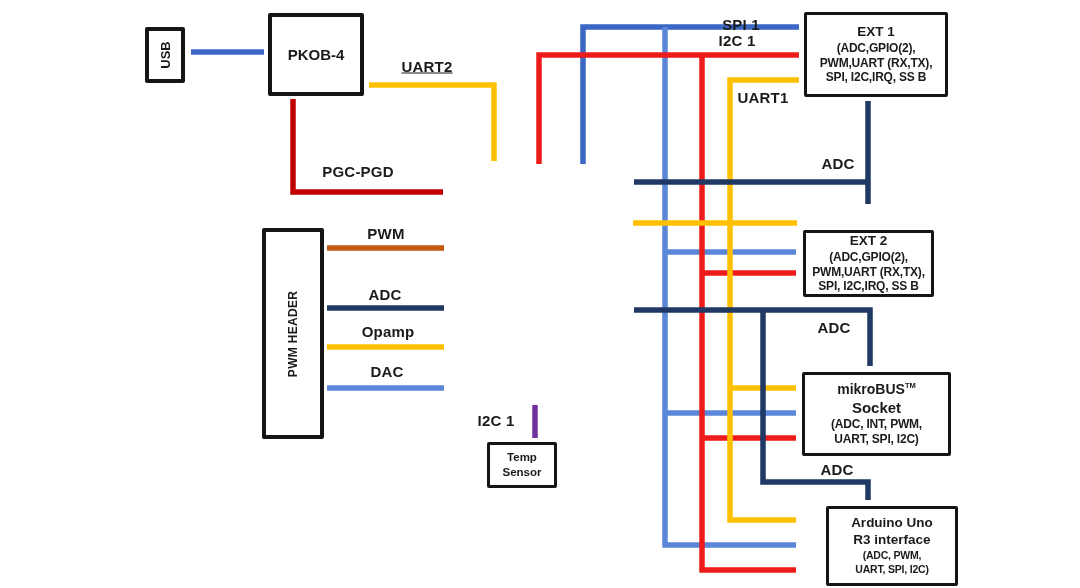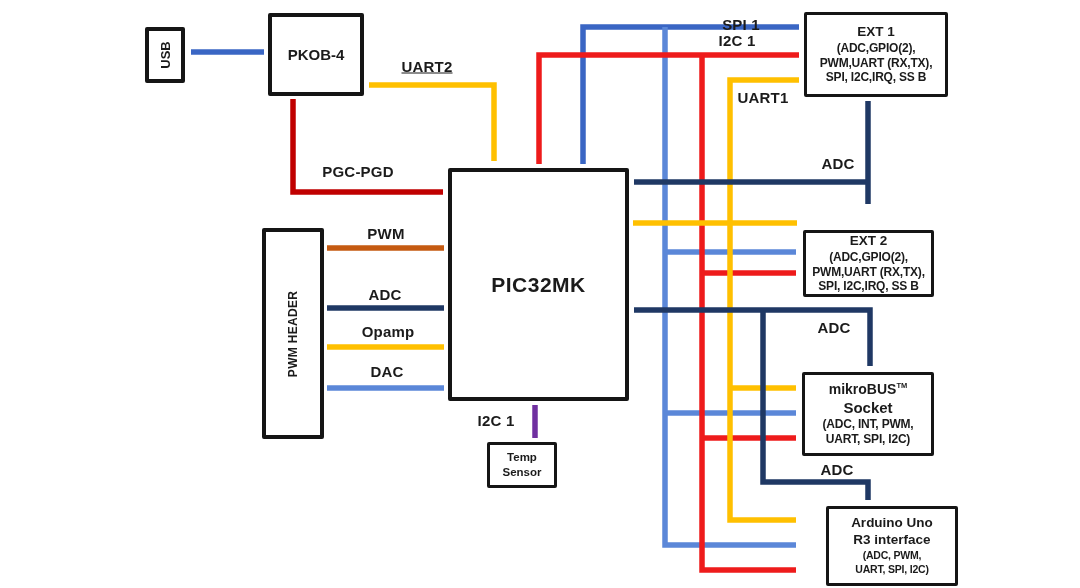--- a/index.html
+++ b/index.html
@@ -118,44 +118,41 @@
   </div>
 
   <div class="box" style="left:268px;top:13px;width:96px;height:83px;">
     <span class="pkob-label">PKOB-4</span>
   </div>
 
   <div class="box" style="left:262px;top:228px;width:62px;height:211px;">
     <span class="vlabel" style="font-size:12px;letter-spacing:.3px;">PWM HEADER</span>
   </div>
 
-  <div class="box" style="left:448px;top:168px;width:181px;height:233px;">
-    <span class="mcu-label">PIC32MK</span>
-  </div>
 
   <div class="box thin" style="left:487px;top:442px;width:70px;height:46px;">
     <span class="temp-label">Temp</span>
     <span class="temp-label">Sensor</span>
   </div>
 
   <div class="box thin" style="left:804px;top:12px;width:144px;height:85px;">
     <span class="t-title">EXT 1</span>
     <span class="t-detail">(ADC,GPIO(2),</span>
     <span class="t-detail">PWM,UART (RX,TX),</span>
     <span class="t-detail">SPI, I2C,IRQ, SS B</span>
   </div>
 
   <div class="box thin" style="left:803px;top:210px;width:131px;height:67px;margin-top:20px;">
     <span class="t-title">EXT 2</span>
     <span class="t-detail">(ADC,GPIO(2),</span>
     <span class="t-detail">PWM,UART (RX,TX),</span>
     <span class="t-detail">SPI, I2C,IRQ, SS B</span>
   </div>
 
-  <div class="box thin" style="left:802px;top:372px;width:132px;height:84px;">
+  <div class="box thin" style="left:802px;top:372px;width:149px;height:84px;">
     <span class="mb-title"><span>mikroBUS</span><sup>TM</sup></span>
     <span class="mb-sub">Socket</span>
     <span class="t-detail">(ADC, INT, PWM,</span>
     <span class="t-detail">UART, SPI, I2C)</span>
   </div>
 
   <div class="box thin" style="left:802px;top:506px;width:132px;height:80px;margin-left:24px;">
     <span class="t-title">Arduino Uno</span>
     <span class="t-title">R3 interface</span>
     <span class="t-detail2">(ADC, PWM,</span>

